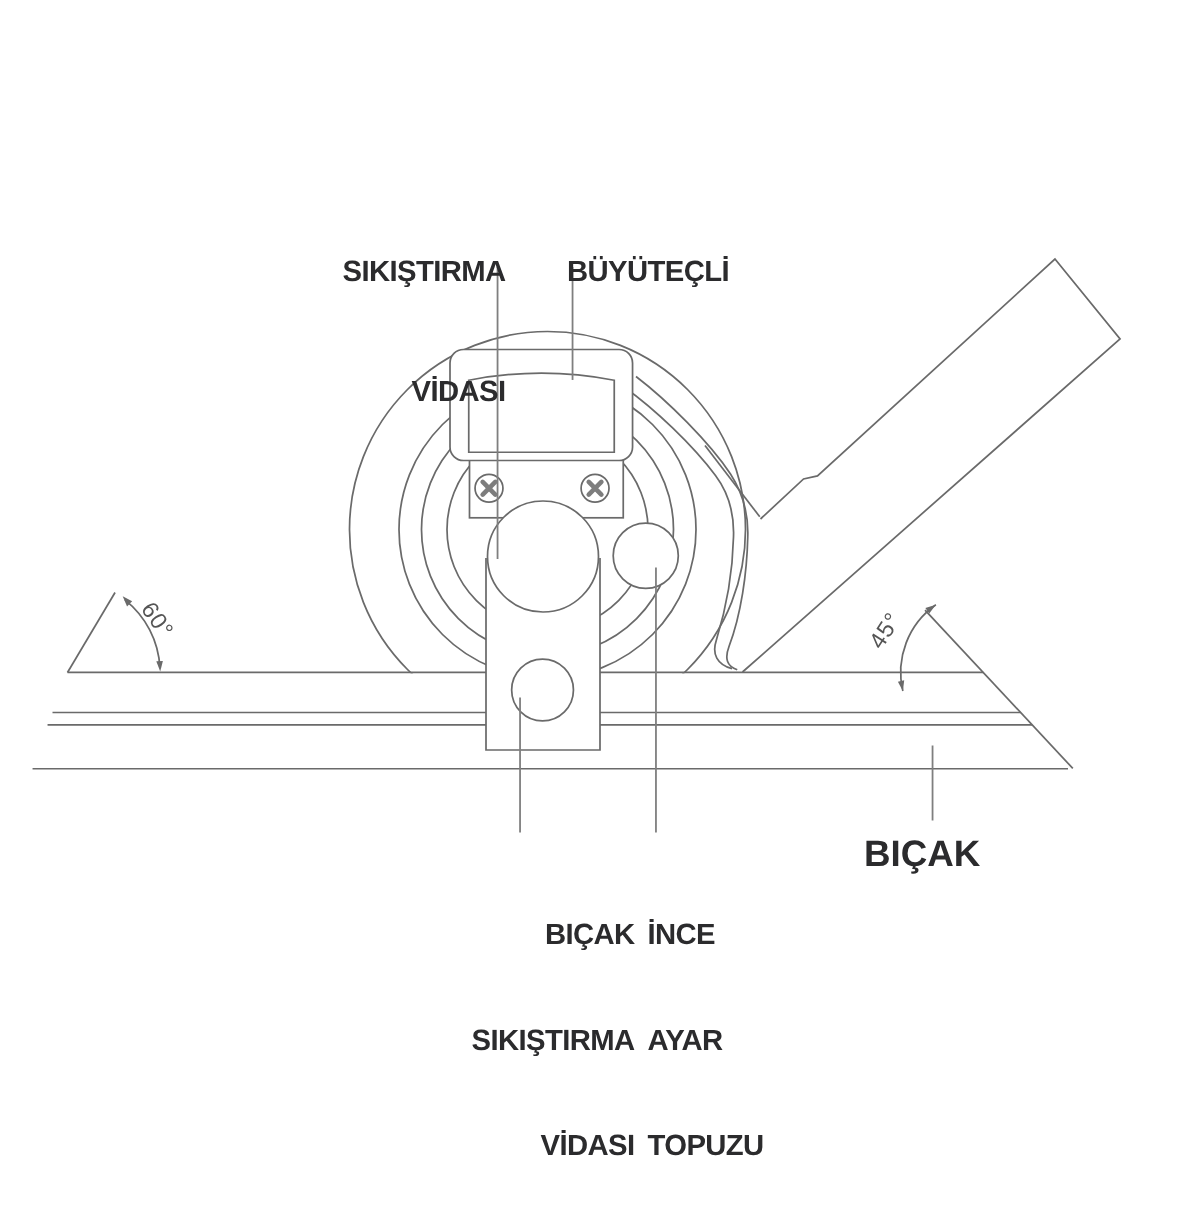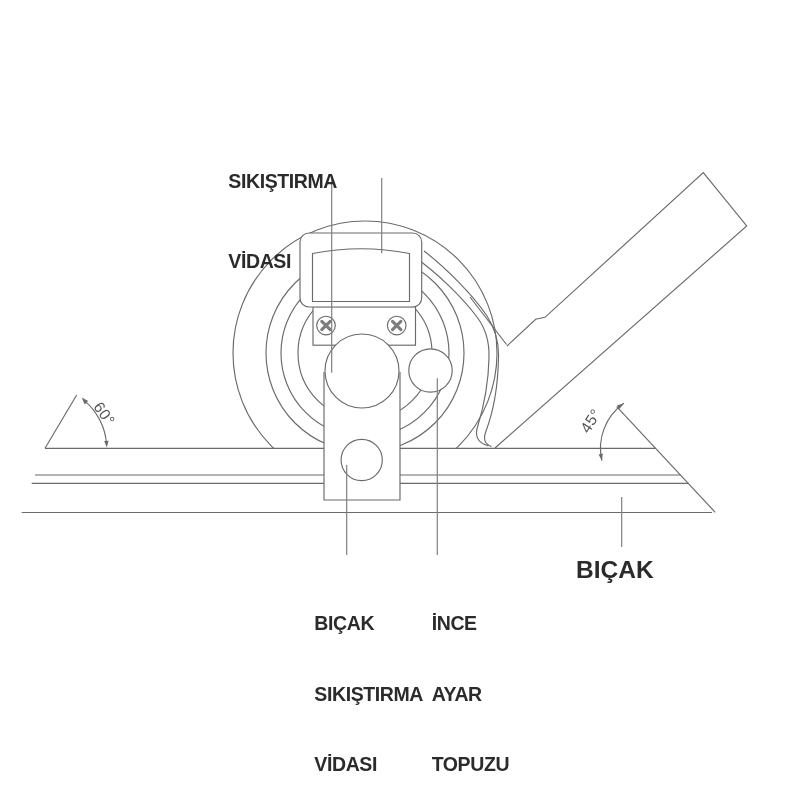--- a/index.html
+++ b/index.html
@@ -19,21 +19,21 @@
   .whitefill{fill:var(--bg);stroke:var(--line);stroke-width:1.15;}
   .filled{fill:var(--bg);stroke:none;}
   .leader{fill:none;stroke:var(--leader);stroke-width:1.2;}
   .arrow{fill:var(--line);stroke:none;}
   .screwx{fill:none;stroke:#7d7d7d;stroke-width:3.1;stroke-linecap:round;}
   .lbl{
     position:absolute;font-weight:bold;color:var(--label);
     font-size:19.5px;line-height:26.5px;letter-spacing:-0.4px;white-space:pre;
   }
   .lbl div{white-space:pre;}
-  .lbl.right{text-align:left;}
+  .lbl.right{text-align:right;}
   .lbl.tight{line-height:23.5px;}
   .lbl.big{font-size:24.5px;letter-spacing:0;}
   .dim{
     position:absolute;color:var(--dim);font-size:15.5px;font-weight:400;
     letter-spacing:0.5px;white-space:nowrap;
   }
   .dim.d60{transform:translate(-50%,-50%) rotate(55deg);}
   .dim.d45{transform:translate(-50%,-50%) rotate(-57deg);}
 </style>
 </head>
@@ -117,20 +117,21 @@
       <path class="leader" d="M621.7,497 V547"></path>
     </g>
   </svg>
 
   <div class="lbl right" style="right:454px;top:115px;">
     <div>SIKIŞTIRMA</div>
     <div>VİDASI</div>
   </div>
 
   <div class="lbl" style="left:378px;top:115px;">
+    <div>BÜYÜTEÇLİ</div>
   </div>
 
   <div class="lbl right tight" style="right:368px;top:565px;">
     <div>BIÇAK</div>
     <div>SIKIŞTIRMA</div>
     <div>VİDASI</div>
   </div>
 
   <div class="lbl tight" style="left:431.7px;top:565px;">
     <div>İNCE</div>

